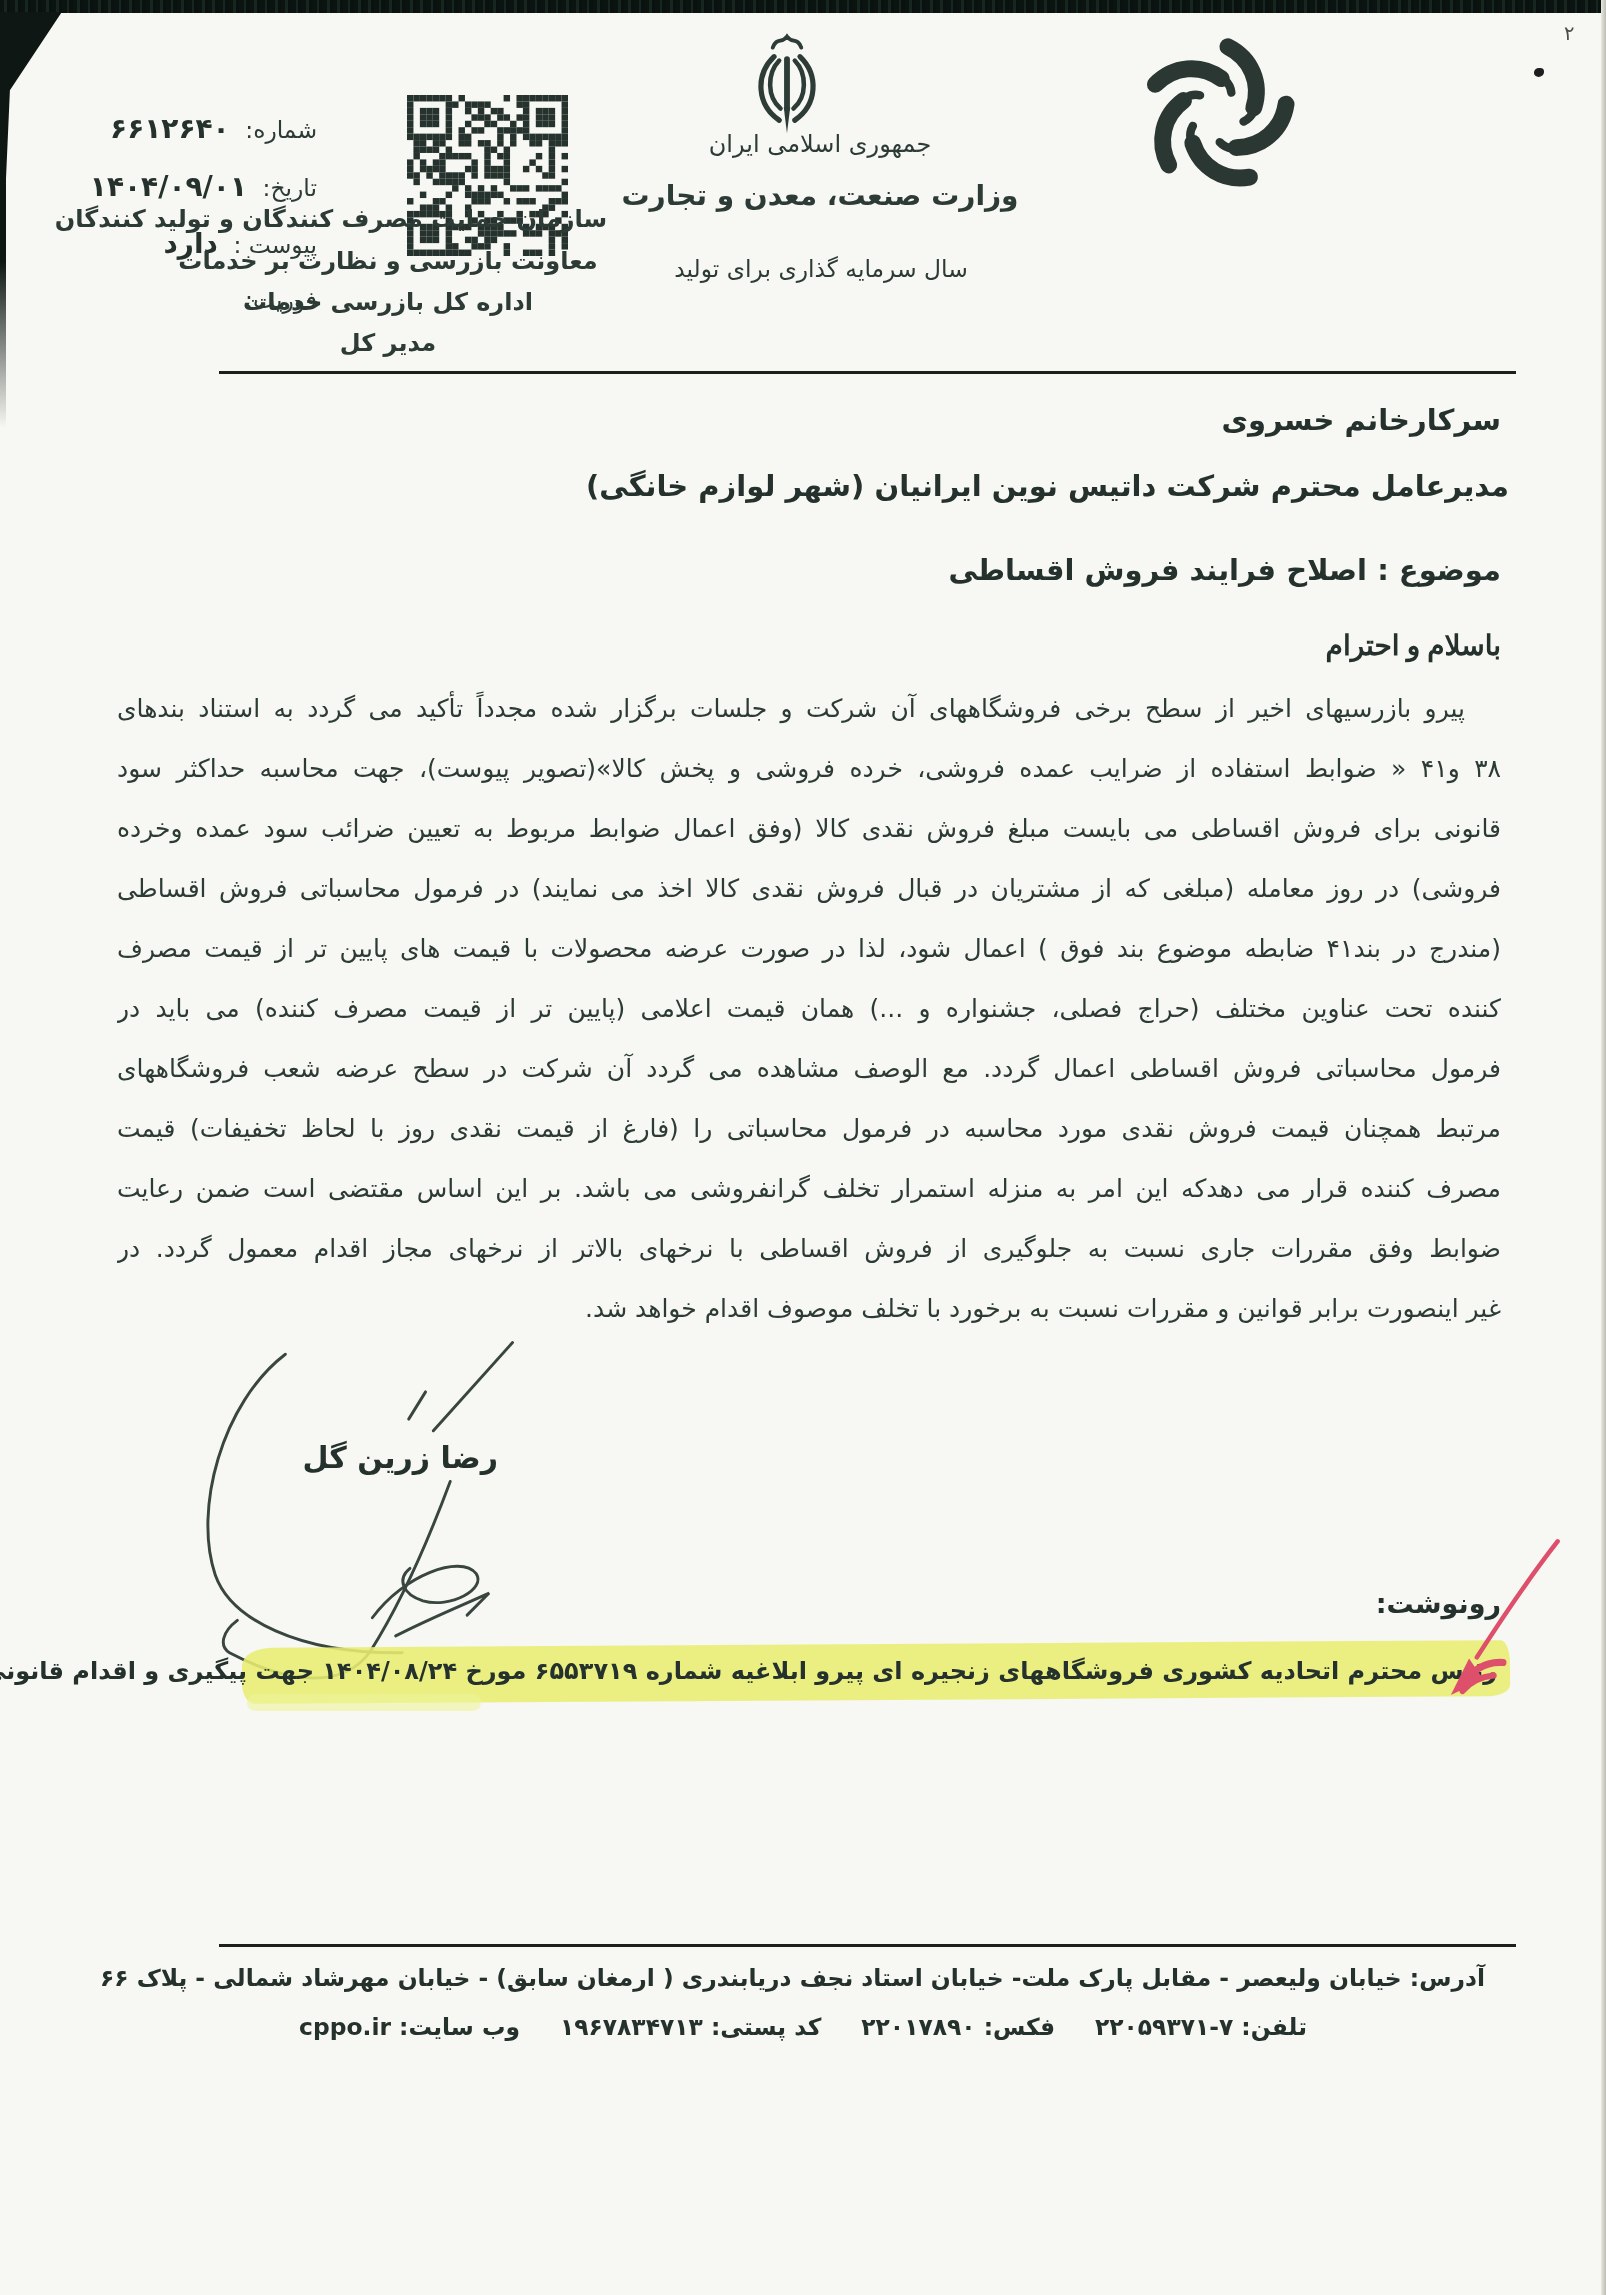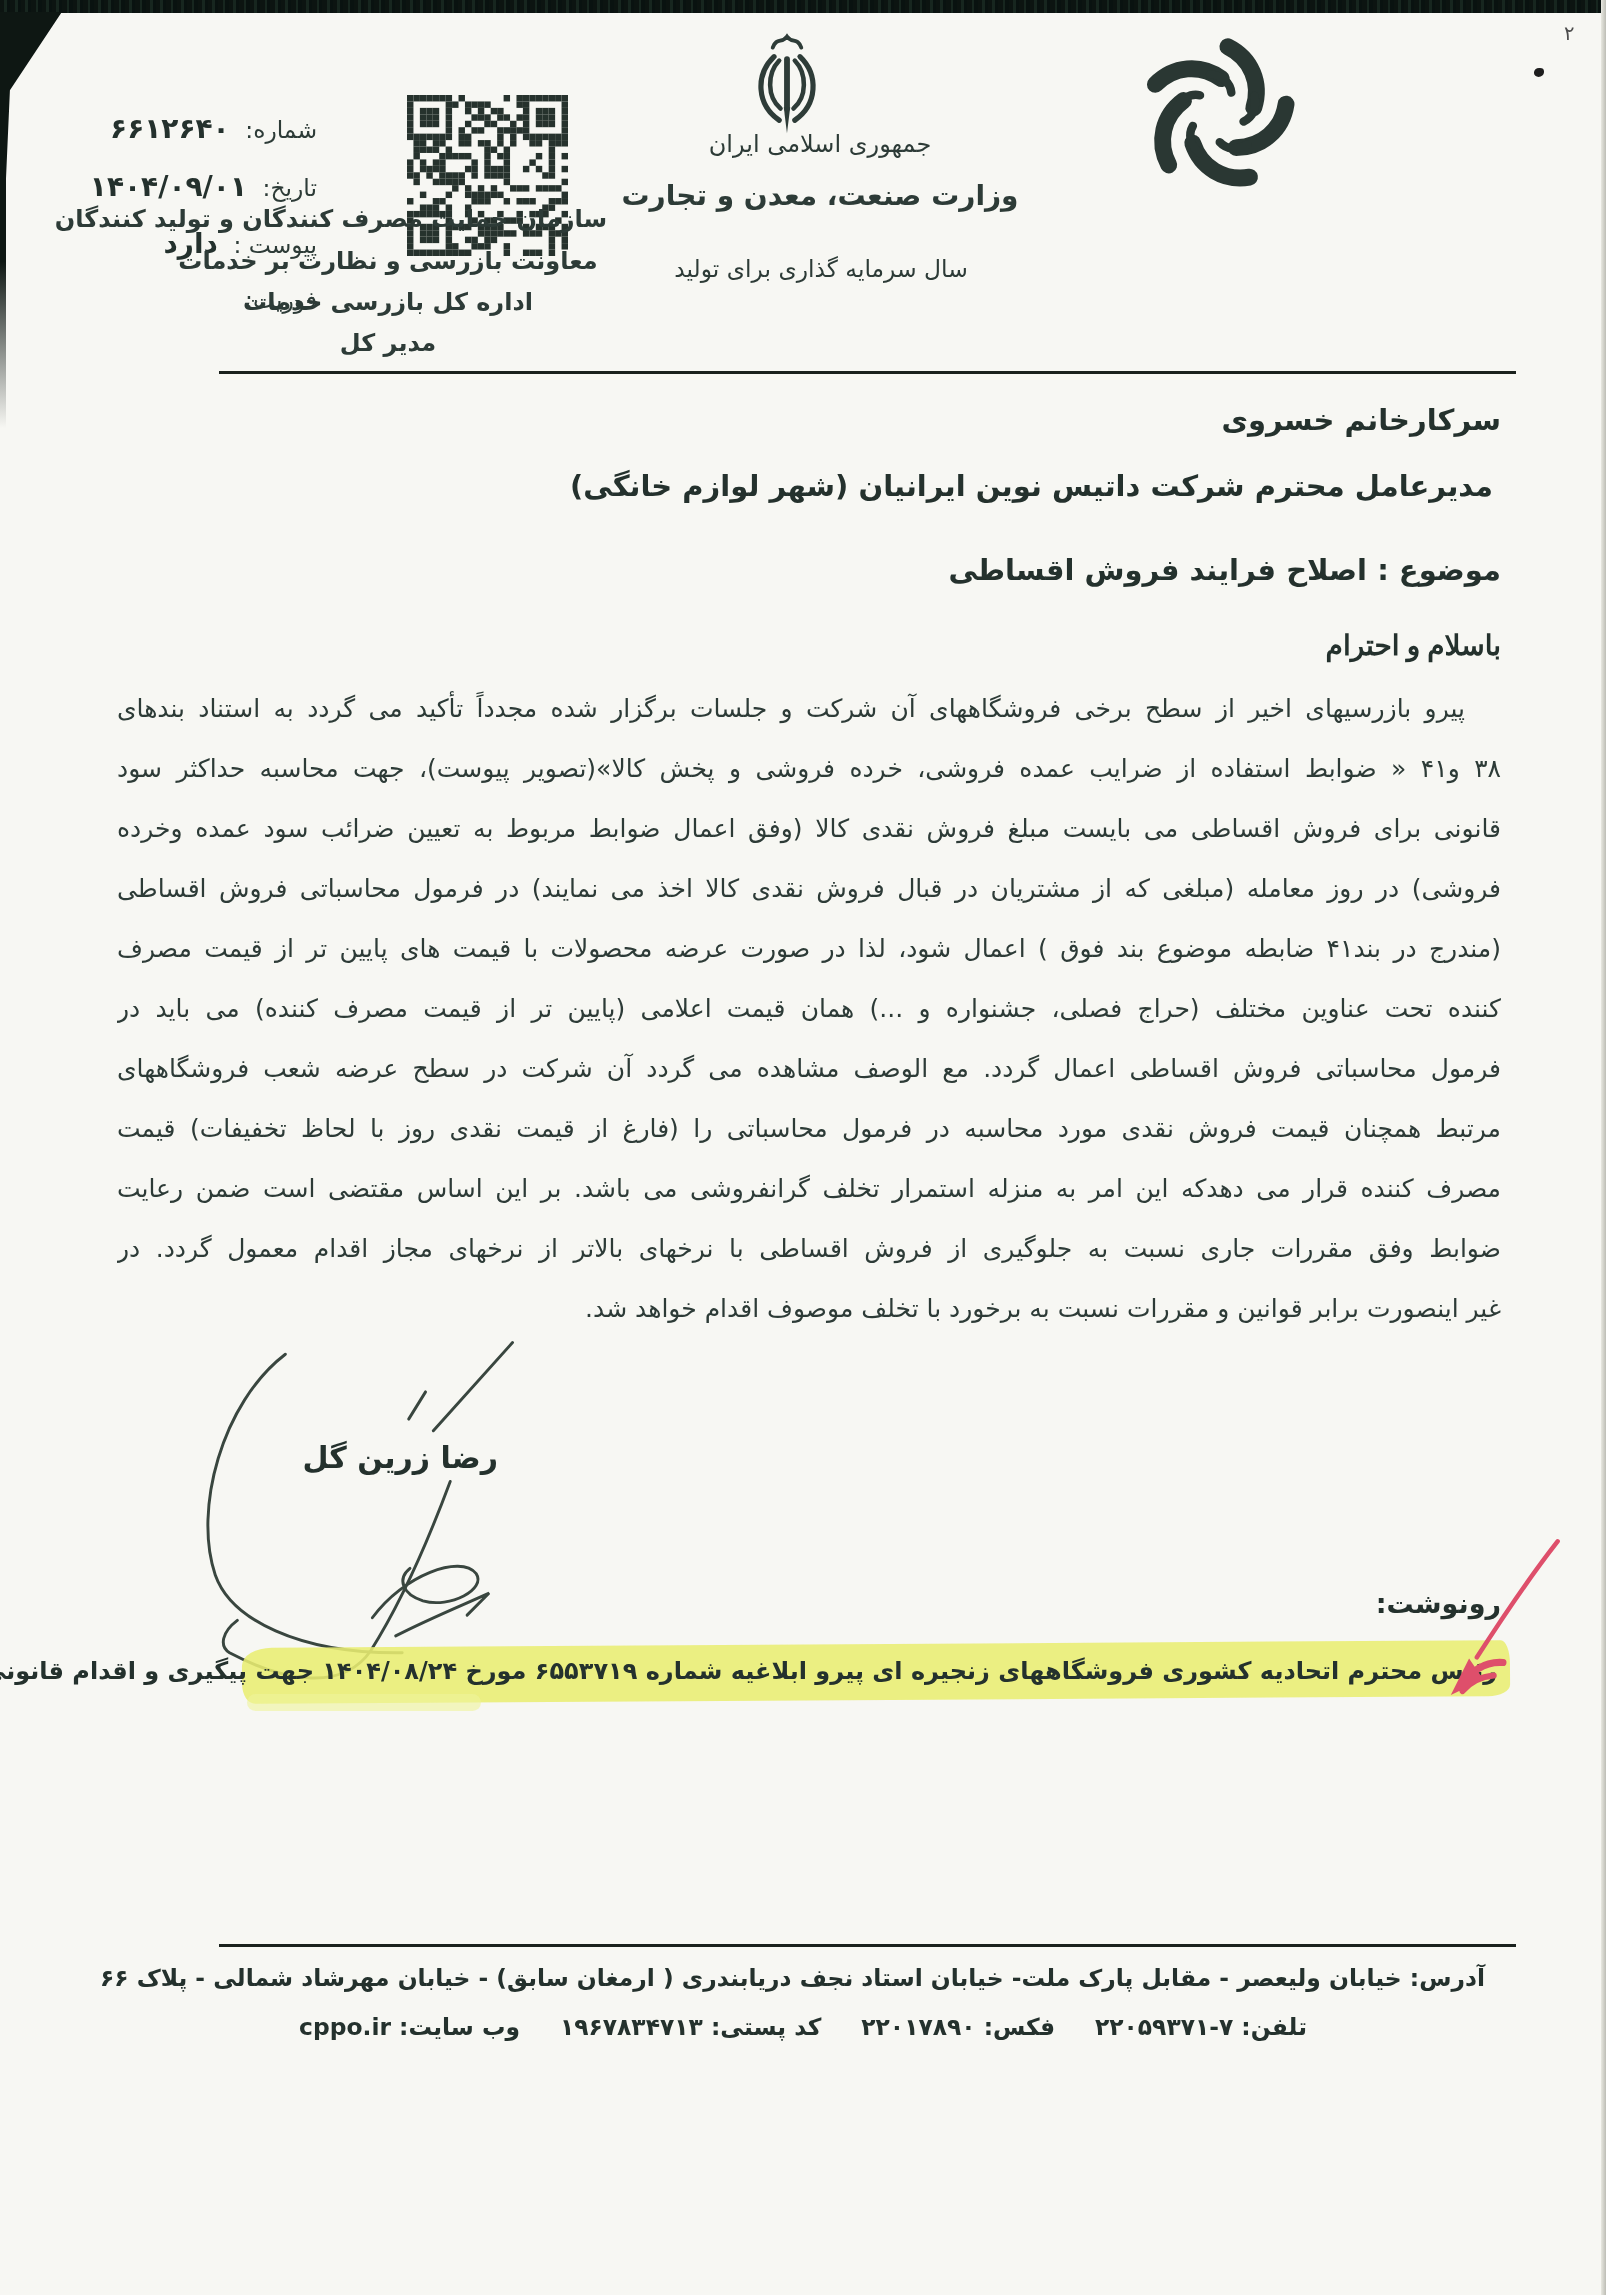--- a/index.html
+++ b/index.html
@@ -448,21 +448,21 @@
   </div>
 
   <div class="abs org-line nw" style="right:1276px;top:205px;">سازمان حمایت مصرف کنندگان و تولید کنندگان</div>
   <div class="abs org-line nw" style="right:1219px;top:247px;">معاونت بازرسی و نظارت بر خدمات</div>
   <div class="abs org-line nw" style="right:1219px;top:288px;">اداره کل بازرسی خدمات</div>
   <div class="abs org-line nw" style="right:1219px;top:329px;">مدیر کل</div>
 
   <div class="abs rule" style="left:219px;top:371px;width:1297px;"></div>
 
   <div class="abs addr-line nw" style="right:106px;top:403px;">سرکارخانم خسروی</div>
-  <div class="abs addr-line nw" style="right:114px;top:469px;">مدیرعامل محترم شرکت داتیس نوین ایرانیان (شهر لوازم خانگی)</div>
+  <div class="abs addr-line nw" style="right:98px;top:469px;">مدیرعامل محترم شرکت داتیس نوین ایرانیان (شهر لوازم خانگی)</div>
   <div class="abs addr-line nw" style="right:106px;top:553px;">موضوع : اصلاح فرایند فروش اقساطی</div>
   <div class="abs salut nw" style="right:106px;top:629px;">باسلام و احترام</div>
 
   <div class="abs body-lines">
 
   <div class="body-line">پیرو بازرسیهای اخیر از سطح برخی فروشگاههای آن شرکت و جلسات برگزار شده مجدداً تأکید می گردد به استناد بندهای</div>
       <div class="body-line">۳۸ و۴۱ « ضوابط استفاده از ضرایب عمده فروشی، خرده فروشی و پخش کالا»(تصویر پیوست)، جهت محاسبه حداکثر سود</div>
       <div class="body-line">قانونی برای فروش اقساطی می بایست مبلغ فروش نقدی کالا (وفق اعمال ضوابط مربوط به تعیین ضرائب سود عمده وخرده</div>
       <div class="body-line">فروشی) در روز معامله (مبلغی که از مشتریان در قبال فروش نقدی کالا اخذ می نمایند) در فرمول محاسباتی فروش اقساطی</div>
       <div class="body-line">(مندرج در بند۴۱ ضابطه موضوع بند فوق ) اعمال شود، لذا در صورت عرضه محصولات با قیمت های پایین تر از قیمت مصرف</div>

